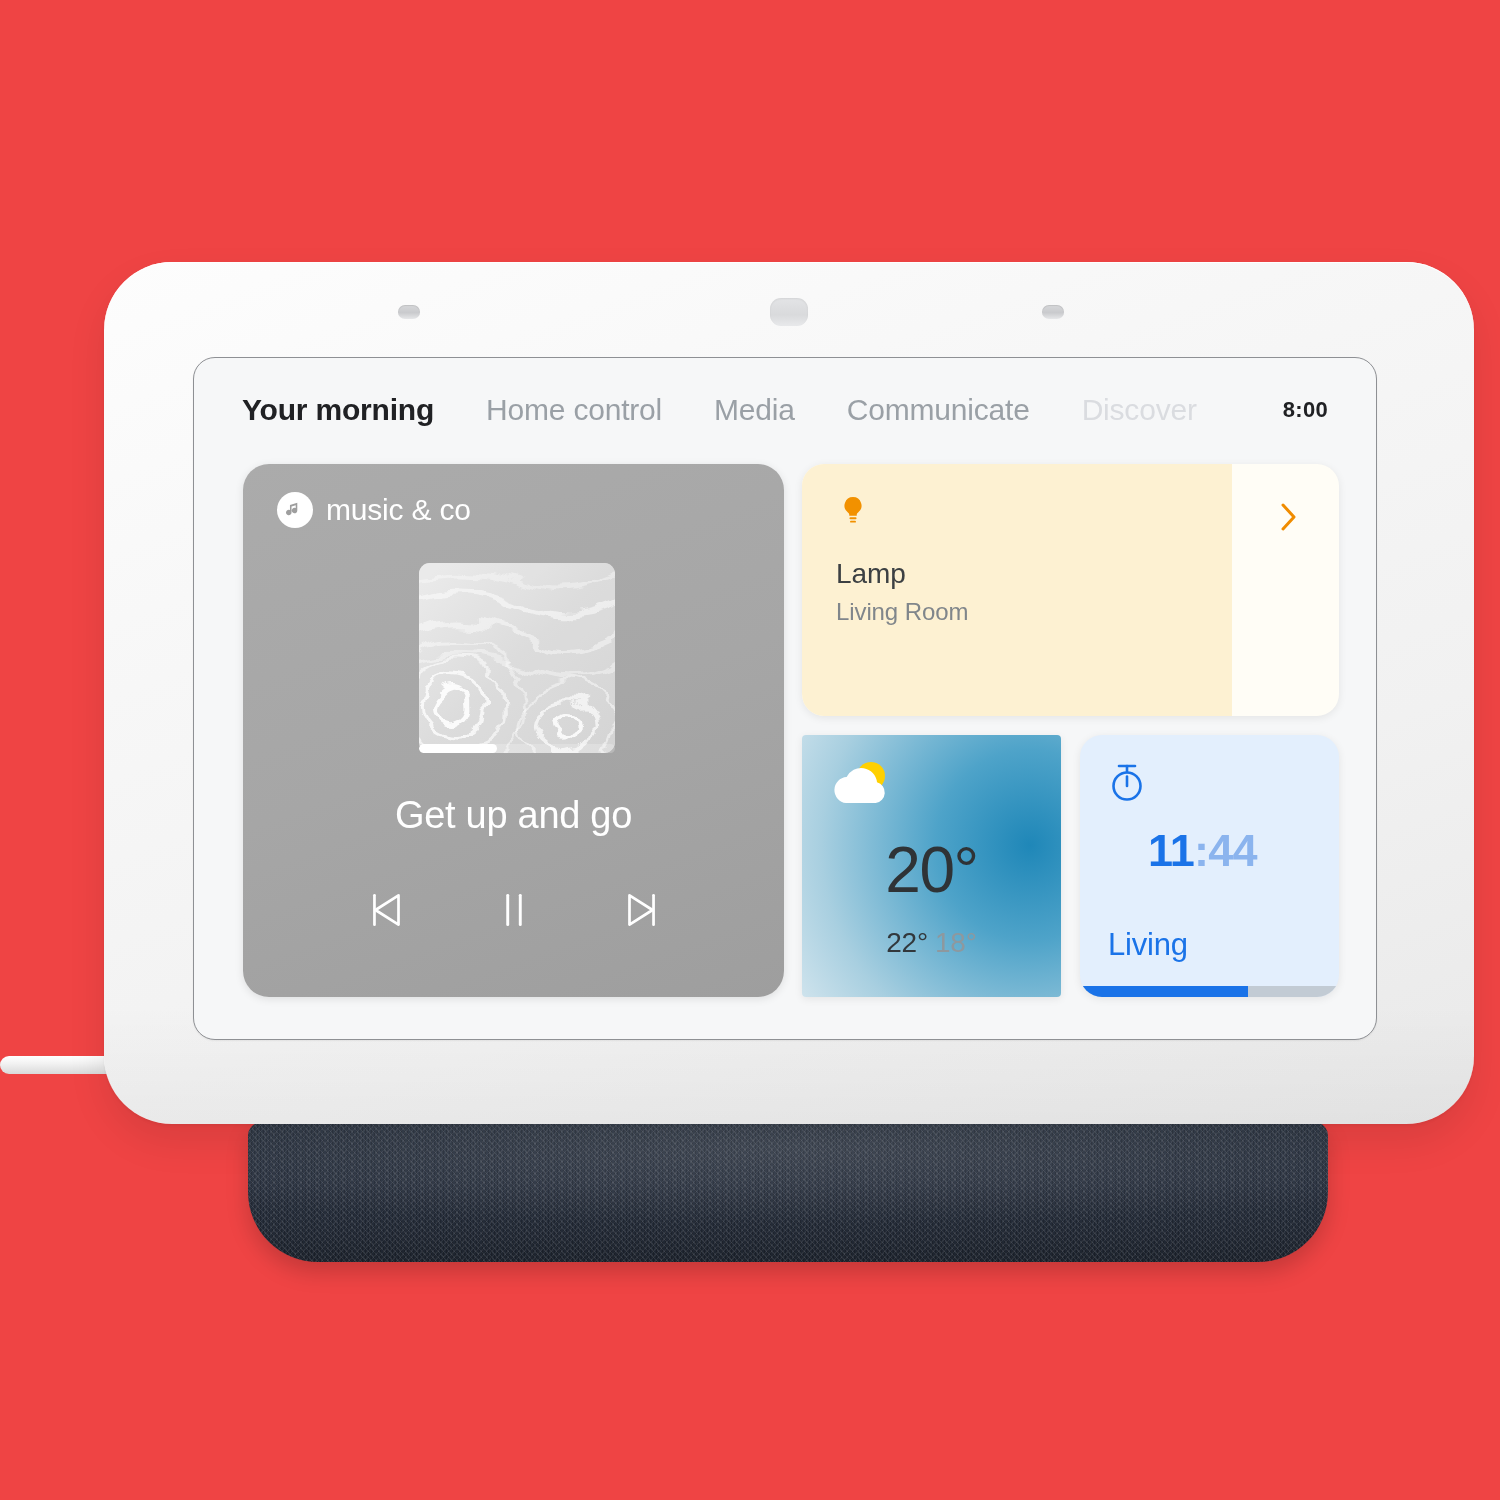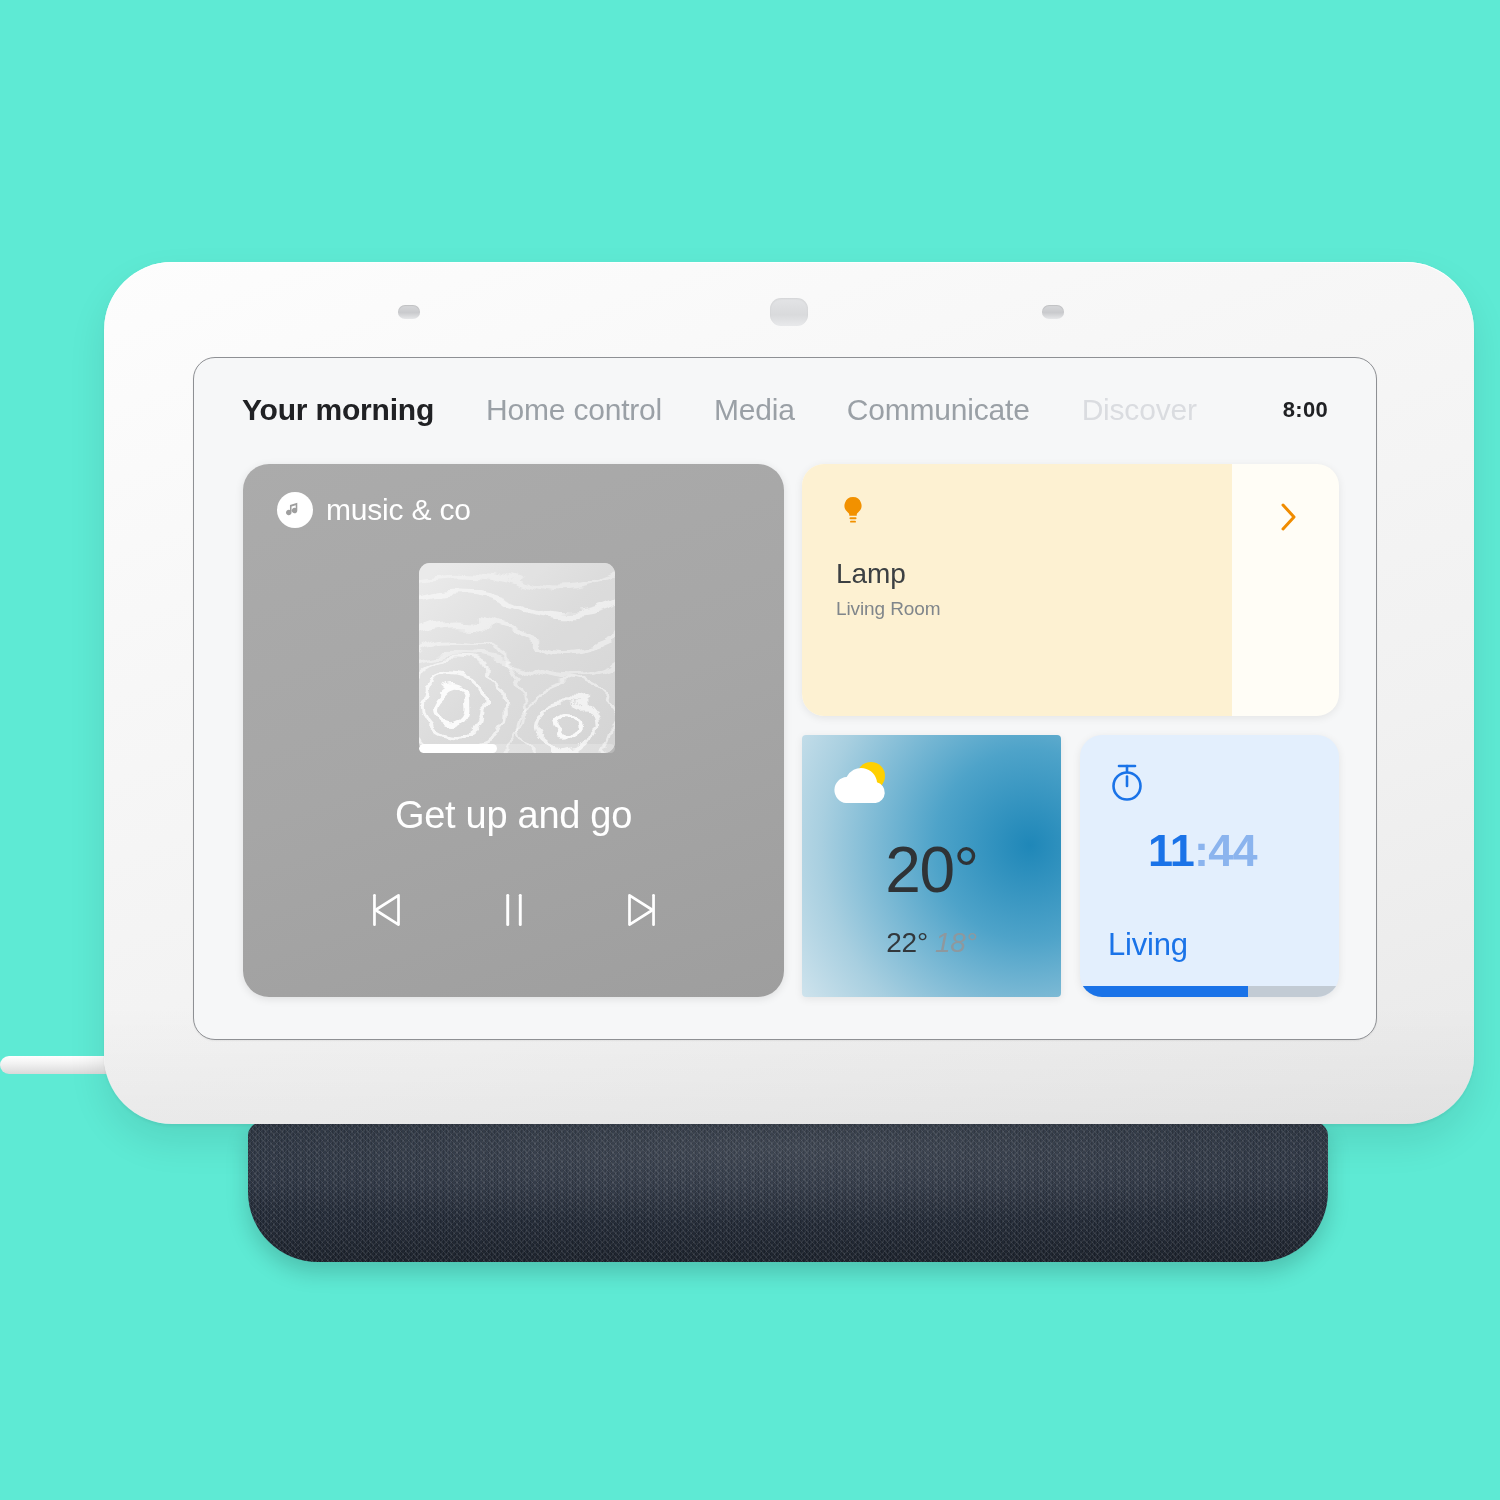--- a/index.html
+++ b/index.html
@@ -9,21 +9,21 @@
     height: 1500px;
     overflow: hidden;
     background: #ffffff;
     font-family: "Liberation Sans", sans-serif;
   }
 
   #stage {
     position: relative;
     width: 1500px;
     height: 1500px;
-    background: #5eead4;
+    background: #ef4444;
   }
 
   
   .fabric-base {
     position: absolute;
     left: 248px;
     top: 1122px;
     width: 1080px;
     height: 140px;
     border-radius: 14px 14px 70px 70px;
@@ -281,21 +281,21 @@
     letter-spacing: -0.4px;
   }
   .lamp-device {
     margin-top: 26px;
     font-size: 28px;
     color: #3c4043;
     letter-spacing: -0.1px;
   }
   .lamp-room {
     margin-top: 8px;
-    font-size: 19px;
+    font-size: 24px;
     color: #80868b;
     letter-spacing: -0.1px;
   }
   .lamp-chevron {
     position: absolute;
     right: 38px;
     top: 36px;
     width: 26px;
     height: 34px;
     cursor: pointer;
@@ -335,21 +335,21 @@
   .weather-range {
     position: absolute;
     left: 0;
     top: 192px;
     width: 100%;
     text-align: center;
     font-size: 28px;
     letter-spacing: -0.2px;
   }
   .weather-high { color: #32383c; }
-  .weather-low  { color: #8e989e; margin-left: 7px; font-style: italic; }
+  .weather-low  { color: #8e989e; margin-left: 7px; }
 
   
   .timer-card {
     position: absolute;
     left: 841px;
     top: 271px;
     width: 259px;
     height: 262px;
     border-radius: 22px;
     background: #e3effd;

